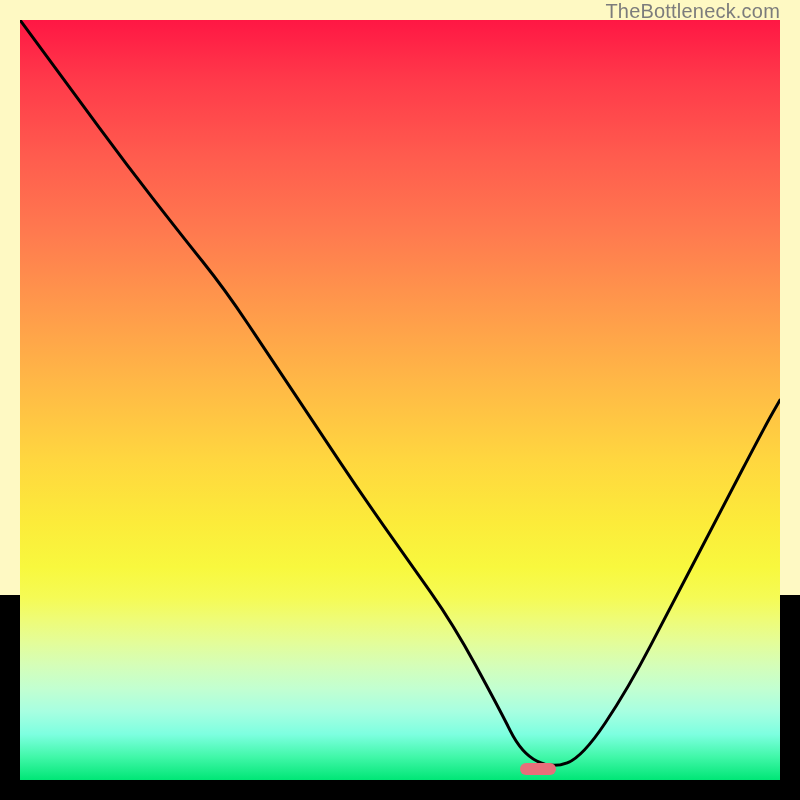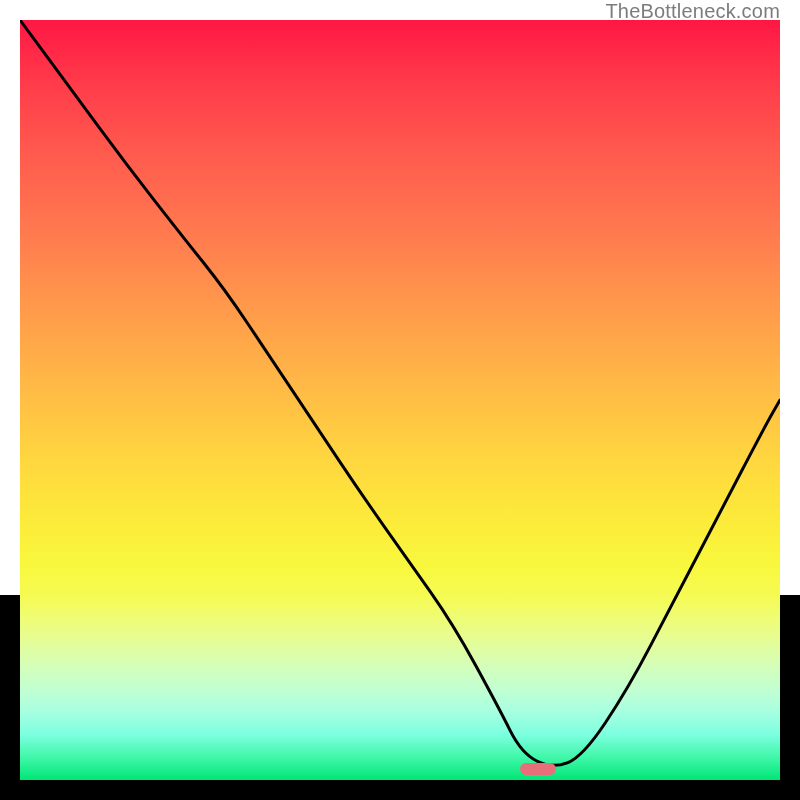--- a/index.html
+++ b/index.html
@@ -10,21 +10,21 @@
     background: #000;
     overflow: hidden;
     font-family: Arial, Helvetica, sans-serif;
   }
   .frame {
     position: absolute;
     left: 0;
     top: 0;
     width: 800px;
     height: 595px;
-    background: #ffffff;
+    background: #fef9c3;
   }
   .plot {
     position: absolute;
     left: 20px;
     top: 20px;
     width: 760px;
     height: 760px;
     background: linear-gradient(
       to bottom,
       #ff1744 0%,

